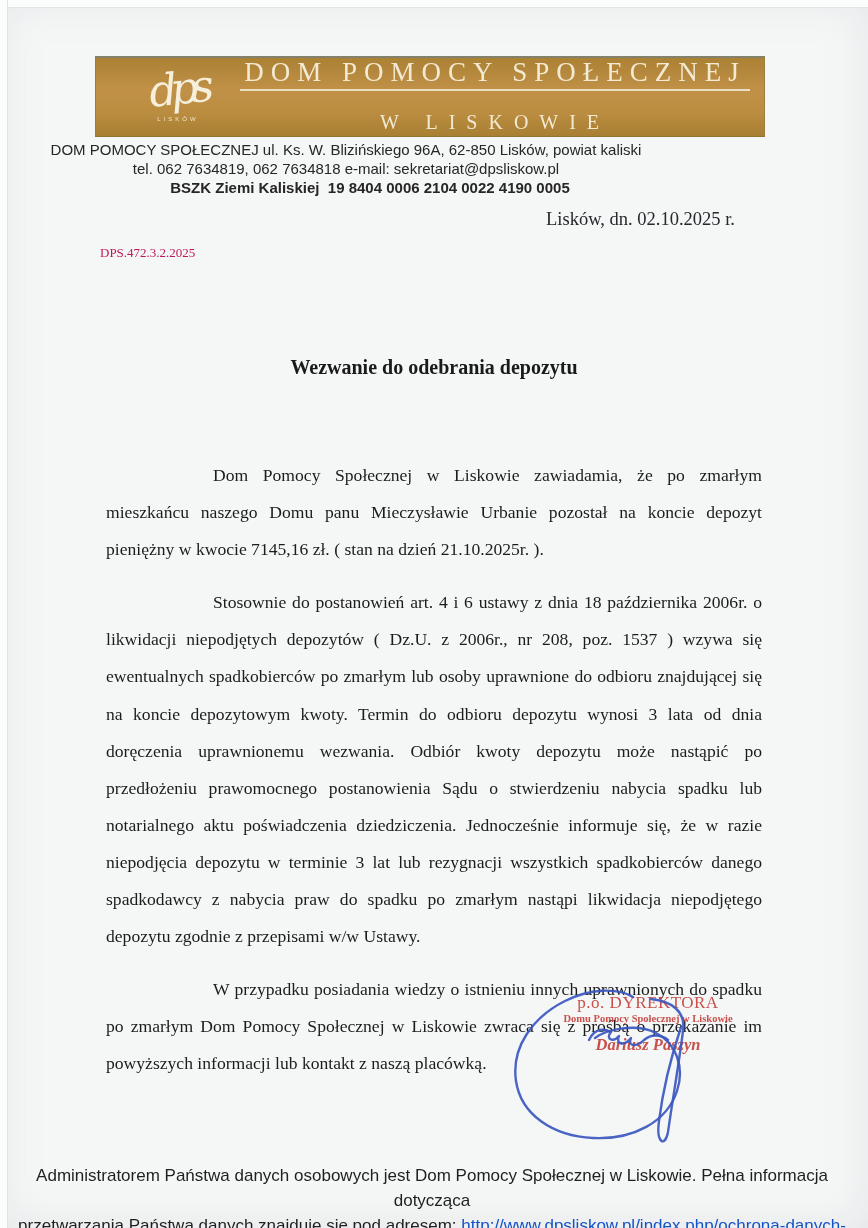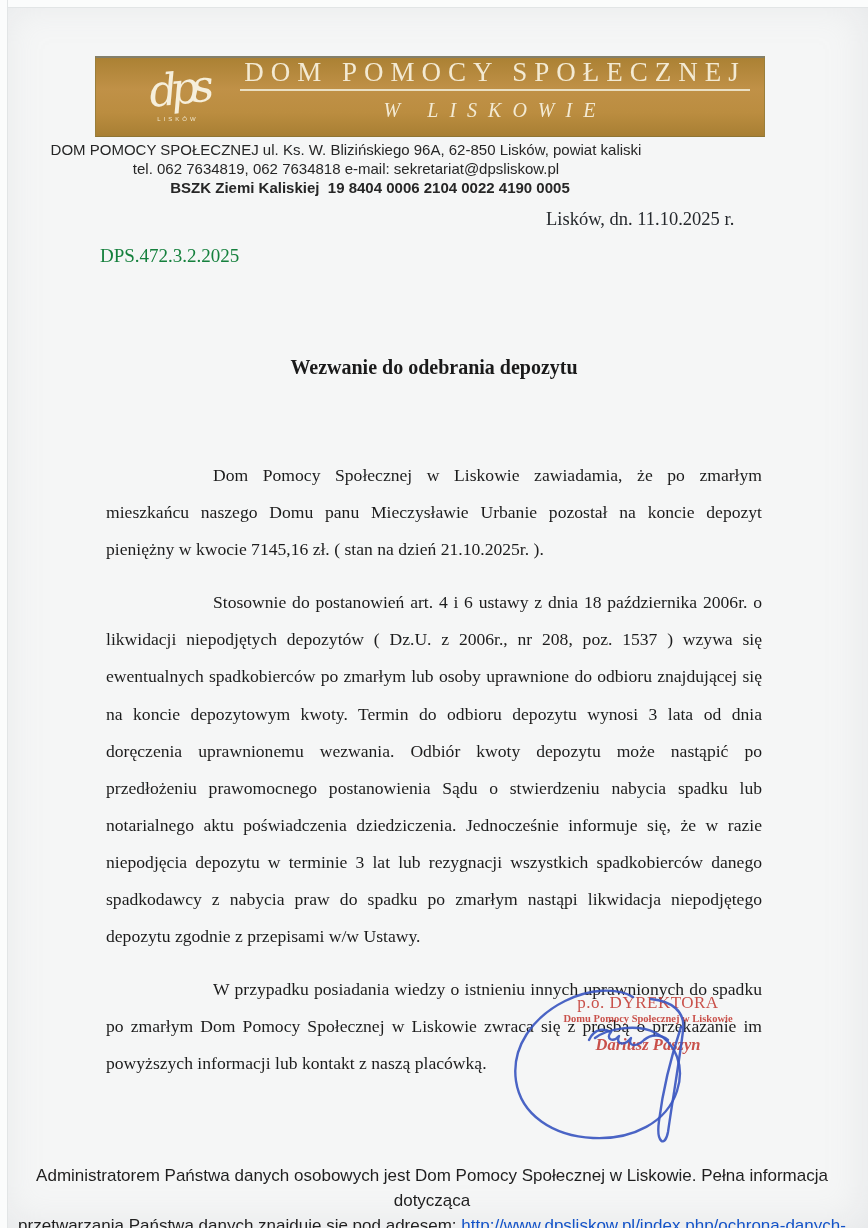--- a/index.html
+++ b/index.html
@@ -24,37 +24,37 @@
     position:absolute; left:95px; top:56px; width:670px; height:81px;
     background:linear-gradient(180deg,#ab8134 0%, #c09147 40%, #bb8d40 70%, #a87f33 100%);
     border-top:2px solid #83806c; border-left:1px solid #9a7e3a; border-right:1px solid #9a7e3a; border-bottom:1px solid #8f7533;
     box-sizing:border-box;
   }
   .banner-titles{position:absolute; left:140px; right:10px; top:0; bottom:0; display:flex; flex-direction:column; align-items:center; }
   .banner-title{
     font-size:27px; letter-spacing:7px; color:var(--banner-text,#f3ead3);
     border-bottom:2px solid #eadfc2; padding:0 4px 1px 4px; white-space:nowrap; line-height:1.1;
   }
-  .banner-subtitle{font-size:20px; letter-spacing:11px; color:var(--banner-text,#f3ead3); margin-top:8px; white-space:nowrap;font-style:italic;}
+  .banner-subtitle{font-size:20px; letter-spacing:11px; color:var(--banner-text,#f3ead3); margin-top:20px; white-space:nowrap;}
   .logo{position:absolute; left:32px; top:2px; width:100px; height:77px; text-align:center;}
   .logo-mono{
     font-family:"DejaVu Serif", serif; font-style:italic; font-size:44px; line-height:58px;
     color:#f6efdb; letter-spacing:-7px; transform:rotate(-6deg); display:block;
   }
   .logo-caption{display:block; font-family:"Liberation Sans", sans-serif; font-size:6px; letter-spacing:3px; color:#f0e6cc; margin-top:-2px;}
 
   
   .contact{
     position:absolute; top:140px; left:0; width:692px; text-align:center;
     font-family:"Liberation Sans", sans-serif; font-size:15px; line-height:19px; color:#262626;
   }
   .contact .bank{font-weight:bold; white-space:pre;margin-left:48px;}
 
   .place-date{position:absolute; top:209px; left:546px; font-size:18.5px; color:#25282c;}
-  .reference{position:absolute; top:245px; left:100px; font-size:19px; color:#15803d;text-align:right;}
+  .reference{position:absolute; top:245px; left:100px; font-size:13px; color:#be185d;text-align:right;}
 
   .letter-title{
     position:absolute; top:356px; left:90px; width:688px; text-align:center;
     font-size:20px; font-weight:bold; color:#1a1a1a;
   }
 
   .body-text{
     position:absolute; top:441px; left:90px; width:688px;
     font-size:17.6px; line-height:37.1px; text-align:justify; color:var(--body-text,#1c1c1c);
   }
@@ -96,21 +96,21 @@
       <div class="banner-subtitle">W LISKOWIE</div>
     </div>
   </div>
 
   <div class="contact">
     <div>DOM POMOCY SPOŁECZNEJ ul. Ks. W. Blizińskiego 96A, 62-850 Lisków, powiat kaliski</div>
     <div>tel. 062 7634819, 062 7634818 e-mail: sekretariat@dpsliskow.pl</div>
     <div class="bank">BSZK Ziemi Kaliskiej  19 8404 0006 2104 0022 4190 0005</div>
   </div>
 
-  <div class="place-date">Lisków, dn. 11.10.2025 r.</div>
+  <div class="place-date">Lisków, dn. 02.10.2025 r.</div>
   <div class="reference">DPS.472.3.2.2025</div>
 
   <div class="letter-title">Wezwanie do odebrania depozytu</div>
 
   <div class="body-text">
     <p>Dom Pomocy Społecznej w Liskowie zawiadamia, że po zmarłym mieszkańcu naszego Domu panu  Mieczysławie Urbanie pozostał  na koncie depozyt pieniężny w kwocie 7145,16 zł. ( stan na dzień 21.10.2025r. ).</p>
     <p>Stosownie do postanowień art. 4 i 6 ustawy z dnia 18 października 2006r. o likwidacji niepodjętych depozytów ( Dz.U. z 2006r., nr 208, poz. 1537 ) wzywa się ewentualnych spadkobierców po zmarłym lub osoby uprawnione do odbioru znajdującej się na koncie  depozytowym  kwoty. Termin do odbioru depozytu wynosi 3 lata od dnia doręczenia uprawnionemu wezwania. Odbiór kwoty depozytu może nastąpić po przedłożeniu prawomocnego postanowienia Sądu o stwierdzeniu nabycia spadku lub notarialnego aktu poświadczenia dziedziczenia. Jednocześnie informuje się, że w razie niepodjęcia depozytu w terminie 3 lat lub rezygnacji wszystkich spadkobierców danego spadkodawcy z nabycia praw do spadku po zmarłym nastąpi likwidacja niepodjętego depozytu zgodnie z przepisami w/w Ustawy.</p>
     <p>W przypadku posiadania wiedzy  o istnieniu innych uprawnionych do spadku po zmarłym Dom Pomocy Społecznej w Liskowie zwraca się z prośbą o przekazanie im powyższych informacji lub kontakt  z naszą placówką.</p>
   </div>
 

